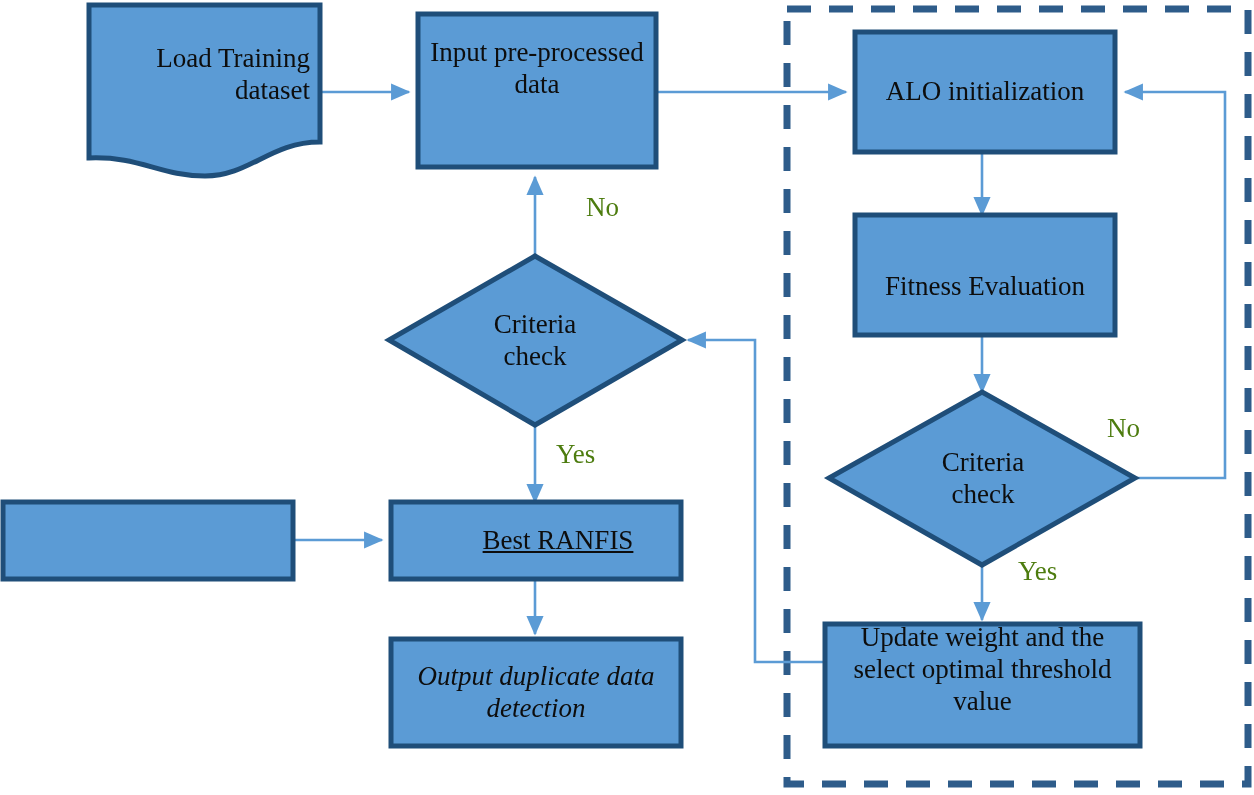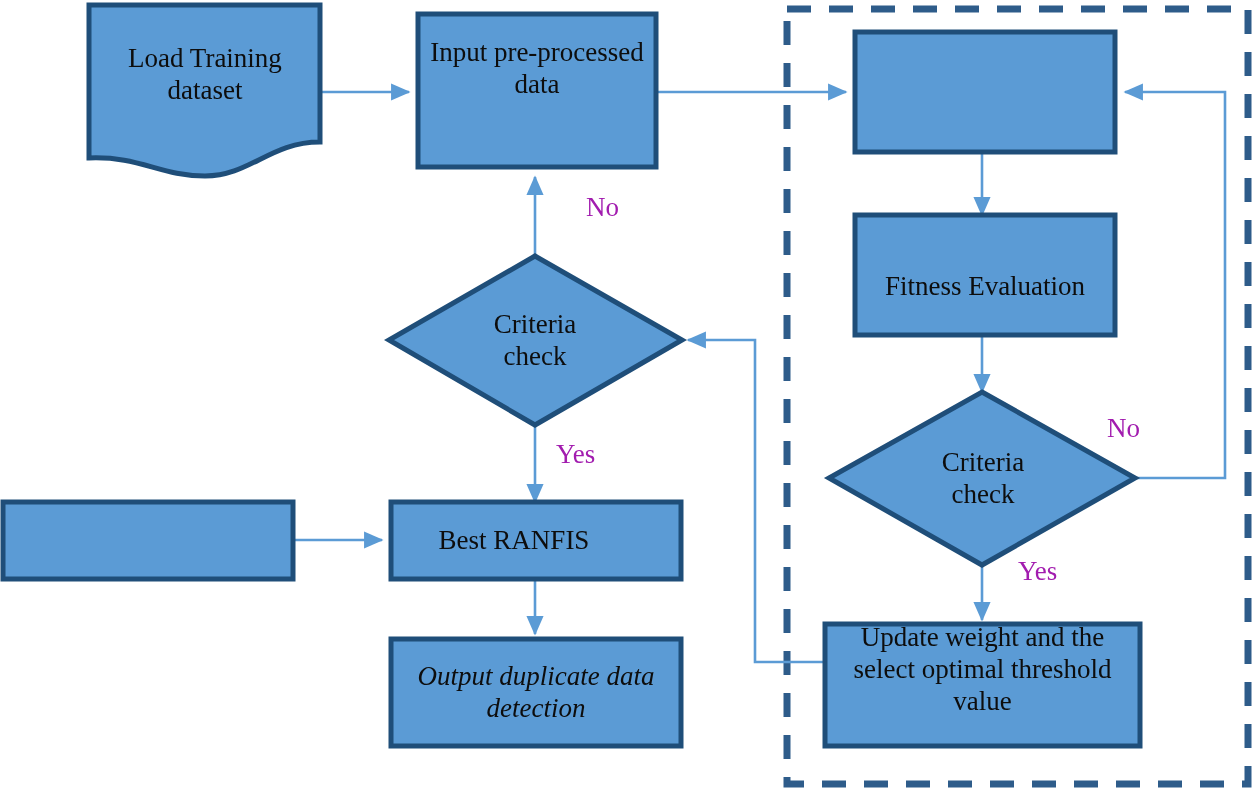--- a/index.html
+++ b/index.html
@@ -33,21 +33,21 @@
     text-align: center;
     color: #0d0d0d;
     font-family: "Liberation Serif", "DejaVu Serif", serif;
     font-size: 27px;
     line-height: 1.18;
     pointer-events: none;
     z-index: 5;
   }
   .edge-label {
     position: absolute;
-    color: #a21caf;
+    color: #4d7c0f;
     font-family: "Liberation Serif", "DejaVu Serif", serif;
     font-size: 27px;
     line-height: 1;
     z-index: 6;
   }
 </style>
 </head>
 <body>
 
 <div id="canvas">
@@ -99,31 +99,32 @@
 
     <rect x="855" y="32" width="260" height="120" fill="#5B9BD5" stroke="#1F4E79" stroke-width="5"></rect>
 
     <rect x="855" y="215" width="260" height="120" fill="#5B9BD5" stroke="#1F4E79" stroke-width="5"></rect>
 
     <polygon points="982,392 1135,478 982,565 829,478" fill="#5B9BD5" stroke="#1F4E79" stroke-width="5"></polygon>
 
     <rect x="825" y="624" width="315" height="122" fill="#5B9BD5" stroke="#1F4E79" stroke-width="5"></rect>
   </svg>
 
-  <div class="node-label" style="left:100px; top:20px; width:210px; height:110px;">Load Training dataset</div>
+  <div class="node-label" style="left:100px; top:20px; width:210px; height:110px;text-align:right;">Load Training dataset</div>
 
   <div class="node-label" style="left:424px; top:18px; width:226px; height:102px;">Input pre-processed data</div>
 
   <div class="node-label" style="left:460px; top:300px; width:150px; height:82px;">Criteria check</div>
 
 
-  <div class="node-label" style="left:376px; top:506px; width:276px; height:70px;">Best RANFIS</div>
+  <div class="node-label" style="left:420px; top:506px; width:276px; height:70px;text-decoration:underline;">Best RANFIS</div>
 
   <div class="node-label" style="left:396px; top:643px; width:280px; height:100px;font-style:italic;">Output duplicate data detection</div>
 
+  <div class="node-label" style="left:860px; top:36px; width:250px; height:112px;">ALO initialization</div>
 
   <div class="node-label" style="left:860px; top:219px; width:250px; height:112px;margin-top:12px;">Fitness Evaluation</div>
 
   <div class="node-label" style="left:908px; top:438px; width:150px; height:82px;">Criteria check</div>
 
   <div class="node-label" style="left:830px; top:628px; width:305px; height:84px;">Update weight and the select optimal threshold value</div>
 
   <div class="edge-label" style="left:586px; top:194px;">No</div>
 
   <div class="edge-label" style="left:556px; top:441px;">Yes</div>

